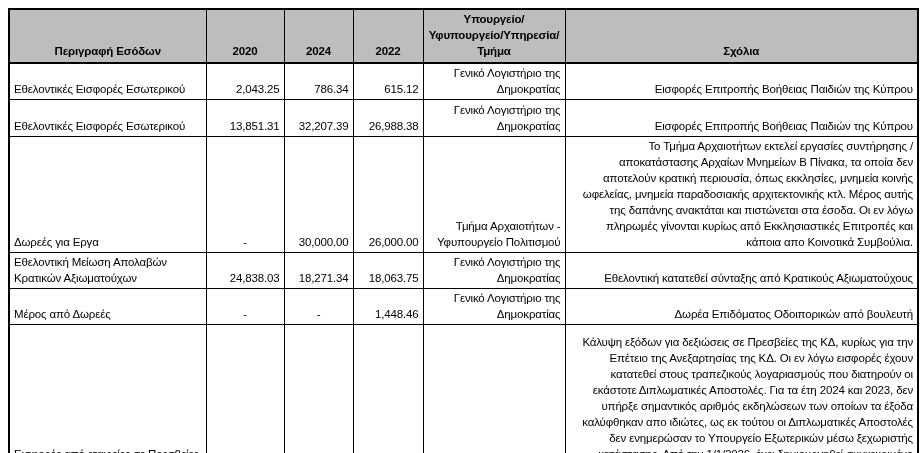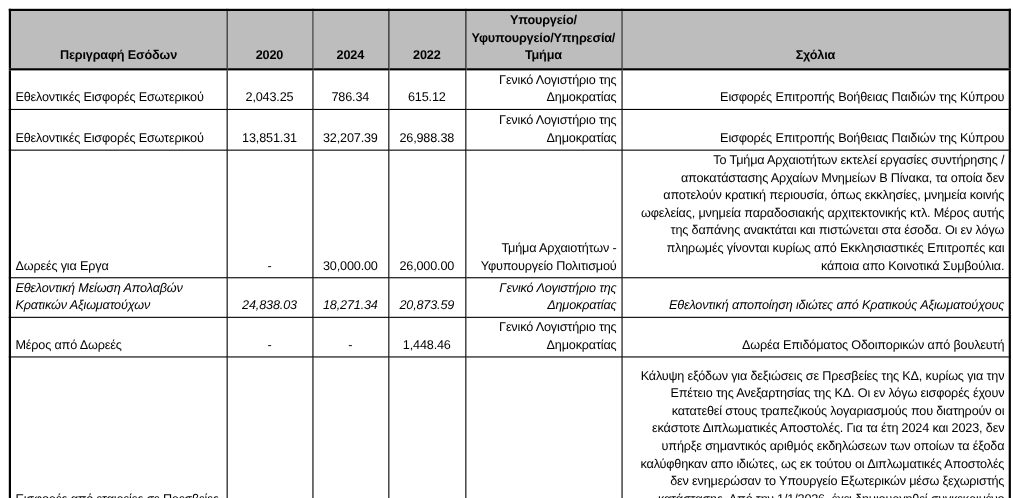--- a/index.html
+++ b/index.html
@@ -38,26 +38,26 @@
     background: #bdbdbd;
     font-weight: bold;
     text-align: center;
     border-bottom: 2px solid #000;
     padding-bottom: 3px;
   }
   tr.hrow   { height: 32px; }
   tr.rh-r0  { height: 33px; }
   tr.rh-r1  { height: 37px; }
   tr.rh-r2  { height: 116px; }
-  tr.rh-r3  { height: 34px; font-style: italic; }
+  tr.rh-r3  { height: 34px; }
   tr.rh-r4  { height: 34px; }
   tr.rh-r5  { height: 156px; }
 
   td.desc     { text-align: left; }
-  td.num      { text-align: center; padding-right: 8px; }
+  td.num      { text-align: right; padding-right: 8px; }
   td.num.dash { text-align: center; padding-right: 4px; }
   td.ministry { text-align: right; padding-left: 6px; }
   td.comments { text-align: right; font-size: 11px; }
 </style>
 </head>
 <body>
 
 <div class="sheet">
   <table class="grid">
     <colgroup>
@@ -100,23 +100,23 @@
         <td class="num dash">-</td>
         <td class="num">30,000.00</td>
         <td class="num">26,000.00</td>
         <td class="ministry">Τμήμα Αρχαιοτήτων - Υφυπουργείο Πολιτισμού</td>
         <td class="comments">Το Τμήμα Αρχαιοτήτων εκτελεί εργασίες συντήρησης / αποκατάστασης Αρχαίων Μνημείων Β Πίνακα, τα οποία δεν αποτελούν κρατική περιουσία, όπως εκκλησίες, μνημεία κοινής ωφελείας, μνημεία παραδοσιακής αρχιτεκτονικής κτλ. Μέρος αυτής της δαπάνης ανακτάται και πιστώνεται στα έσοδα. Οι εν λόγω πληρωμές γίνονται κυρίως από Εκκλησιαστικές Επιτροπές και κάποια απο Κοινοτικά Συμβούλια.</td>
       </tr>
       <tr class="rh-r3">
         <td class="desc">Εθελοντική Μείωση Απολαβών Κρατικών Αξιωματούχων</td>
         <td class="num">24,838.03</td>
         <td class="num">18,271.34</td>
-        <td class="num">20,873.59</td>
+        <td class="num">18,063.75</td>
         <td class="ministry">Γενικό Λογιστήριο της Δημοκρατίας</td>
-        <td class="comments">Εθελοντική αποποίηση ιδιώτες από Κρατικούς Αξιωματούχους</td>
+        <td class="comments">Εθελοντική κατατεθεί σύνταξης από Κρατικούς Αξιωματούχους</td>
       </tr>
       <tr class="rh-r4">
         <td class="desc">Μέρος από Δωρεές</td>
         <td class="num dash">-</td>
         <td class="num dash">-</td>
         <td class="num">1,448.46</td>
         <td class="ministry">Γενικό Λογιστήριο της Δημοκρατίας</td>
         <td class="comments">Δωρέα Επιδόματος Οδοιπορικών  από βουλευτή</td>
       </tr>
       <tr class="rh-r5">

